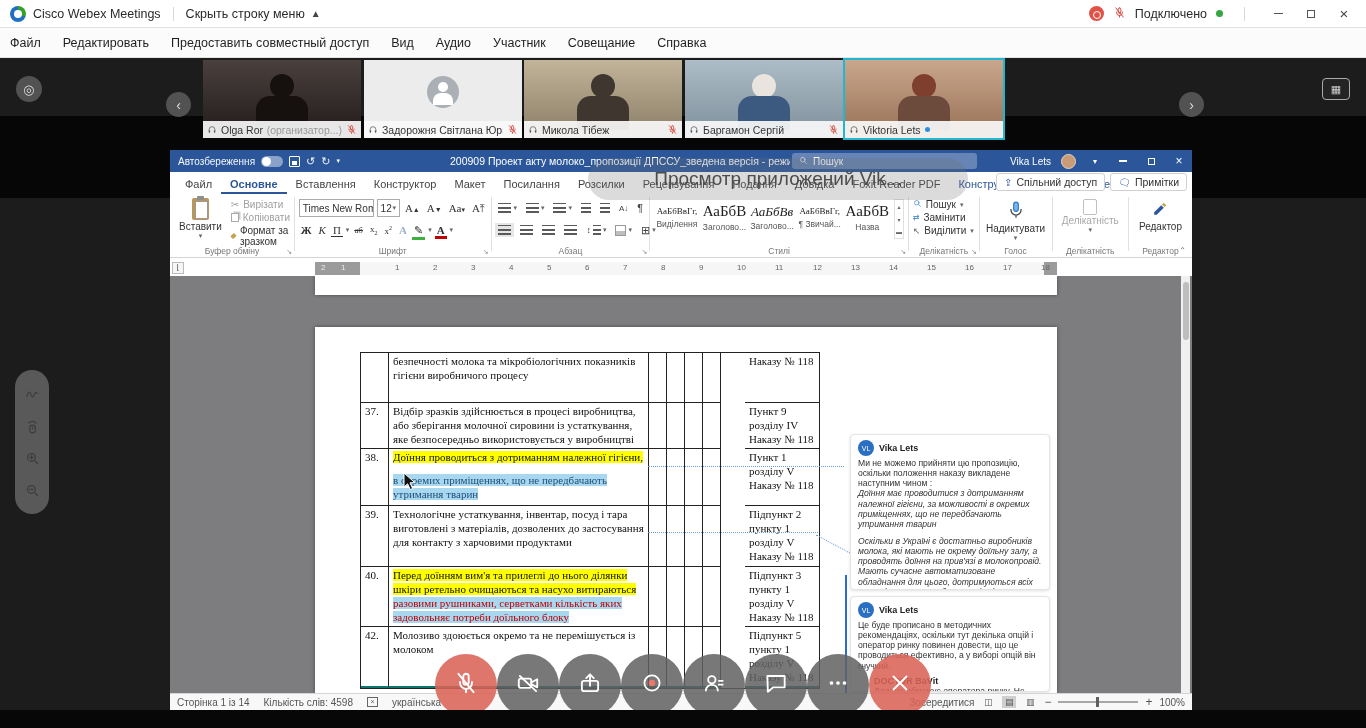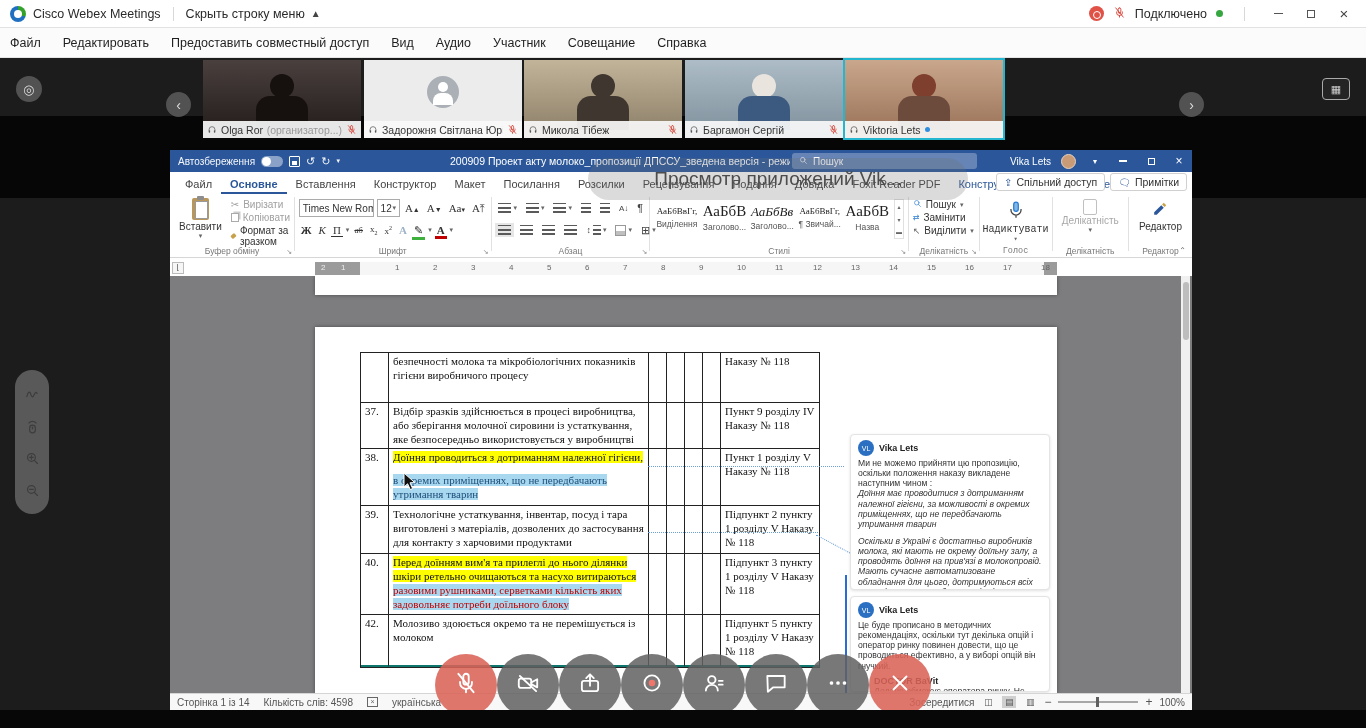--- a/index.html
+++ b/index.html
@@ -141,21 +141,21 @@
 
   
   #wdoc { position:absolute; left:0; top:126px; width:100%; height:417px; background:#7d7d7f; overflow:hidden; }
   .page { position:absolute; left:145px; width:742px; background:#fff; box-shadow:0 0 4px rgba(0,0,0,.4); }
   #page-partial { top:0; height:19px; }
   #page-main { top:51px; height:366px; }
   .dgrid { display:grid; grid-template-columns:28px 260px 18px 18px 18px 18px 1fr; }
   #dtable { position:absolute; left:45px; top:25px; width:460px; border:1.5px solid #222; }
   .trow > div { border-right:1px solid #222; border-bottom:1px solid #222; padding:1px 4px 2px;
     font-family:"Liberation Serif",serif; font-size:11px; line-height:1.28; color:#111; }
-  .trow > div:last-child { border-right:none; }
+  .trow > div:last-child { border-right:none;margin-left:24px; }
   .trow:last-child > div { border-bottom:none; }
   #dtable .trow:last-child > div { border-bottom:2px solid #0f766e; }
   .seg-yellow { background:#ffff00; }
   .seg-blue { background:#a8d8f0; color:#1f4e79; }
   .seg-bluered { background:#a8d8f0; color:#c00000; }
   .parablock { display:block; margin-top:9px; }
   .c-ref { white-space:normal; }
 
   
   #comments { position:absolute; left:680px; top:0; width:205px; height:100%; }
@@ -476,21 +476,21 @@
               <span style="font-size:9px;color:#666;">↖</span> 
               <span>Виділити</span> 
               <span class="dd7">▾</span>
             </span>
         </div>
         <span class="glabel">Делікатність</span>
         <span class="dlgr">↘</span>
       </div>
       <div class="rgdiv"></div>
 
-      <div class="rgroup" style="width:72px;font-family:Liberation Mono, monospace;">
+      <div class="rgroup" style="width:72px;">
         <div class="vbig">
           <span id="dictate-ic"><svg width="22" height="22" viewBox="0 0 24 24">
                 <rect x="9.5" y="3.5" width="5" height="10" rx="2.5" fill="#7fb7e8" stroke="#2b7cd3" stroke-width="1.4"></rect>
                 <path d="M6.5 11v1a5.5 5.5 0 0 0 11 0v-1" fill="none" stroke="#444" stroke-width="1.4"></path>
                 <line x1="12" y1="18" x2="12" y2="20.5" stroke="#444" stroke-width="1.4"></line>
               </svg></span>
           <span>Надиктувати</span>
           <span class="dd7">▾</span>
         </div>
         <span class="glabel">Голос</span>

